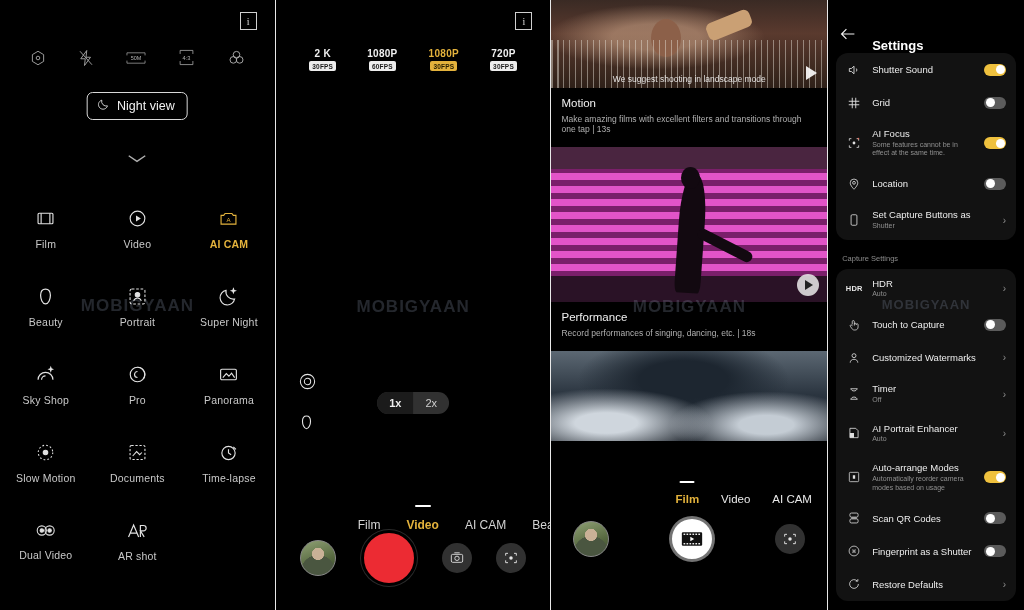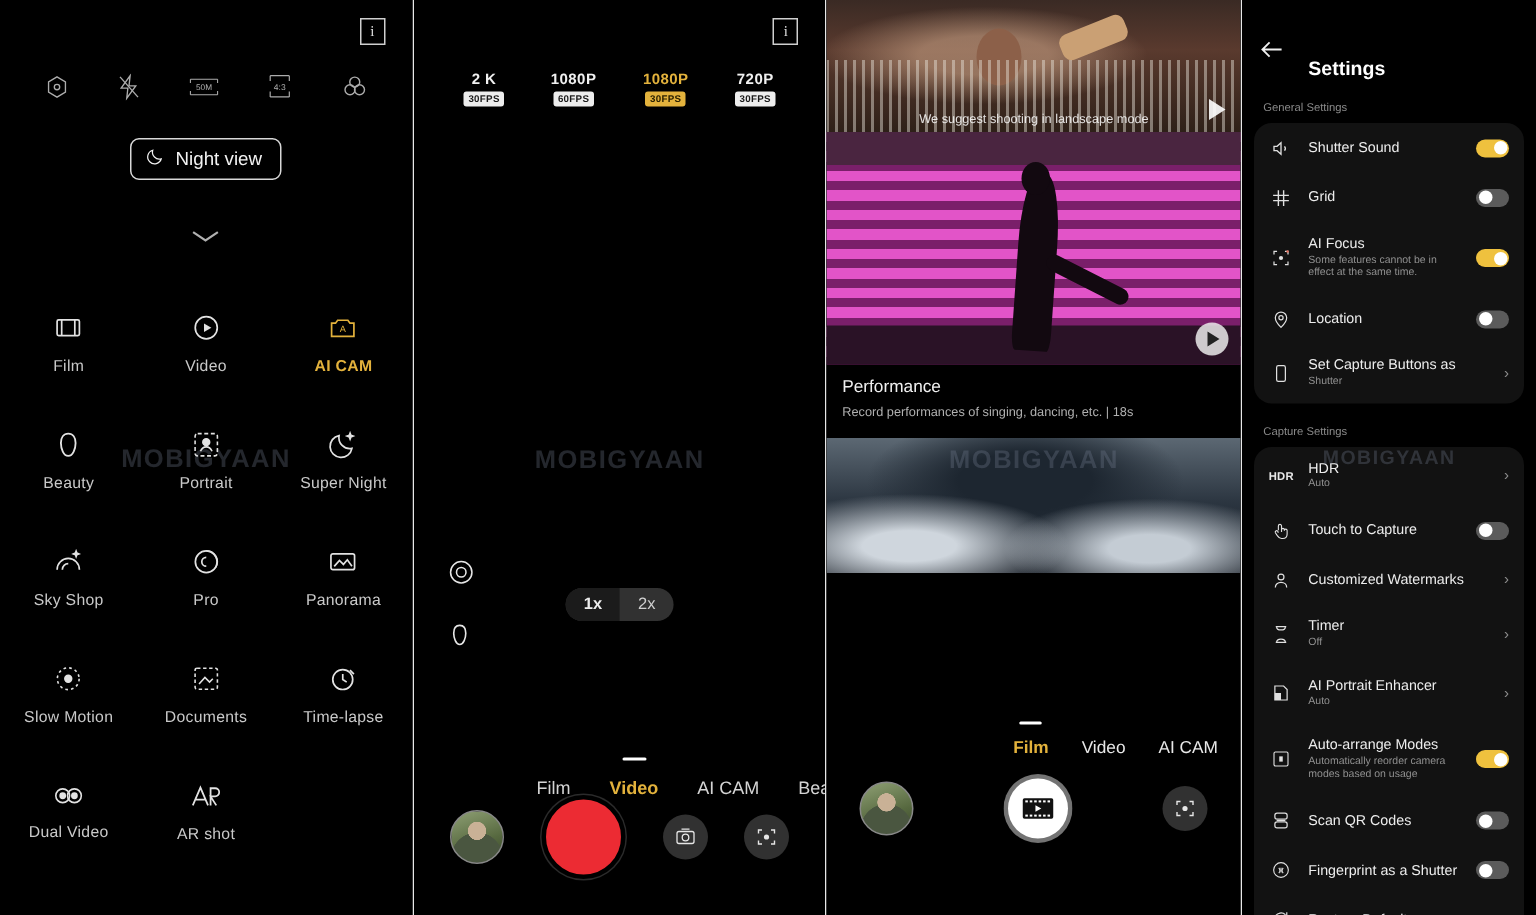--- a/index.html
+++ b/index.html
@@ -400,20 +400,24 @@
   <div class="divider"></div>
 
   <div class="panel p3">
     <div class="card-img img-motion">
       <div class="head"></div>
       <div class="leg"></div>
       <div class="cart"></div>
       <div class="play-tri"></div>
       <div class="suggest">We suggest shooting in landscape mode</div>
     </div>
+    <div class="card-meta">
+      <div class="card-title">Motion</div>
+      <div class="card-desc">Make amazing films with excellent filters and transitions through one tap | 13s</div>
+    </div>
 
     <div class="card-img img-perf">
       <div class="floor"></div>
       <div class="dancer"></div>
       <div class="dhead"></div>
       <div class="dleg"></div>
       <div class="play-circ"></div>
     </div>
     <div class="card-meta">
       <div class="card-title">Performance</div>
@@ -467,21 +471,20 @@
   <div class="panel p4">
     <div class="set-head">
       <span>
         <svg width="16" height="14" viewBox="0 0 20 16" fill="none" stroke="#f0f0f0" stroke-width="1.5">
             <path d="M18 8H2M8 2L2 8l6 6"></path>
           </svg>
       </span>
       <span class="set-title">Settings</span>
     </div>
 
-    <div class="sec-label">General Settings</div>
     <div class="group">
 
       <div class="row">
         <span class="ricon">
           <svg width="14" height="14" viewBox="0 0 24 24" fill="none" stroke="#e0e0e0" stroke-width="1.5">
               <path d="M4 9.5h3.5L12 5.5v13L7.5 14.5H4z"></path>
               <path d="M16 9.5a4 4 0 0 1 0 5"></path>
             </svg>
         </span>
         <div class="rtext">

